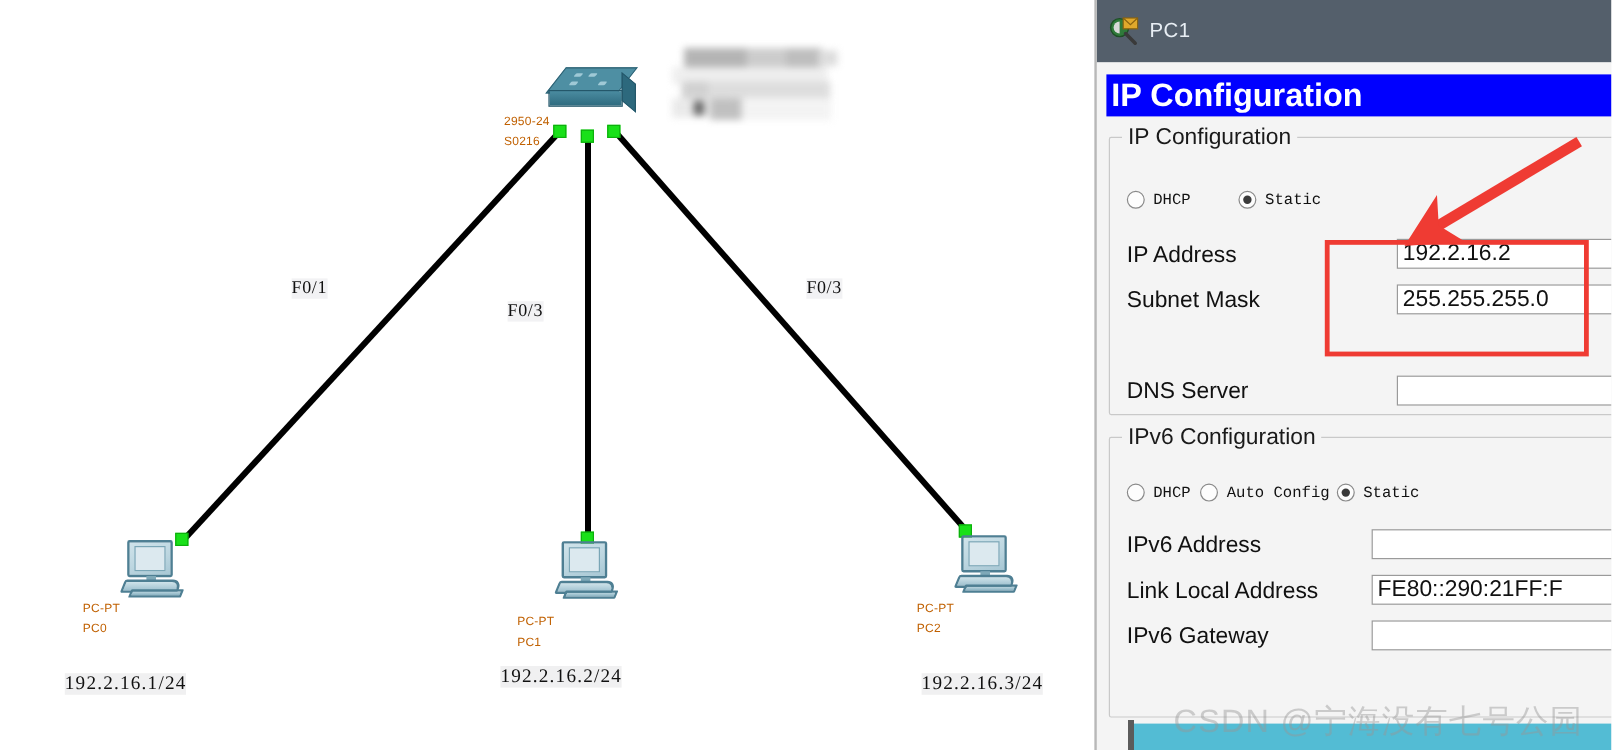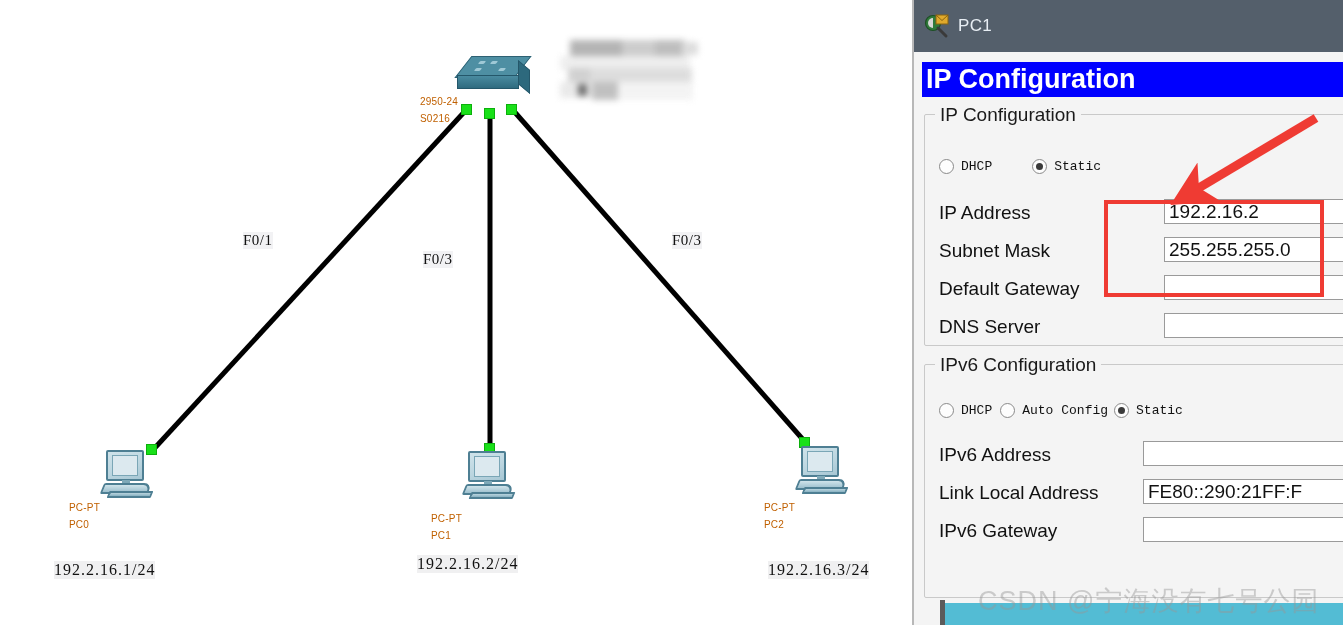--- a/index.html
+++ b/index.html
@@ -493,24 +493,20 @@
         <div class="field-row" style="left:14px; top:84px; width:405px;text-decoration:underline;">
           <span class="field-label">IP Address</span>
           <span class="field-input" style="left:225px; width:190px;">192.2.16.2</span>
         </div>
 
         <div class="field-row" style="left:14px; top:122px; width:405px;">
           <span class="field-label">Subnet Mask</span>
           <span class="field-input" style="left:225px; width:190px;">255.255.255.0</span>
         </div>
 
-        <div class="field-row" style="left:14px; top:160px; width:405px;">
-          <span class="field-label">Default Gateway</span>
-          <span class="field-input" style="left:225px; width:190px;"></span>
-        </div>
 
         <div class="field-row" style="left:14px; top:198px; width:405px;">
           <span class="field-label">DNS Server</span>
           <span class="field-input" style="left:225px; width:190px;"></span>
         </div>
       </div>
 
       <div class="groupbox" style="left:10px; top:312px; width:425px; height:232px;">
         <span class="group-legend">IPv6 Configuration</span>
 

